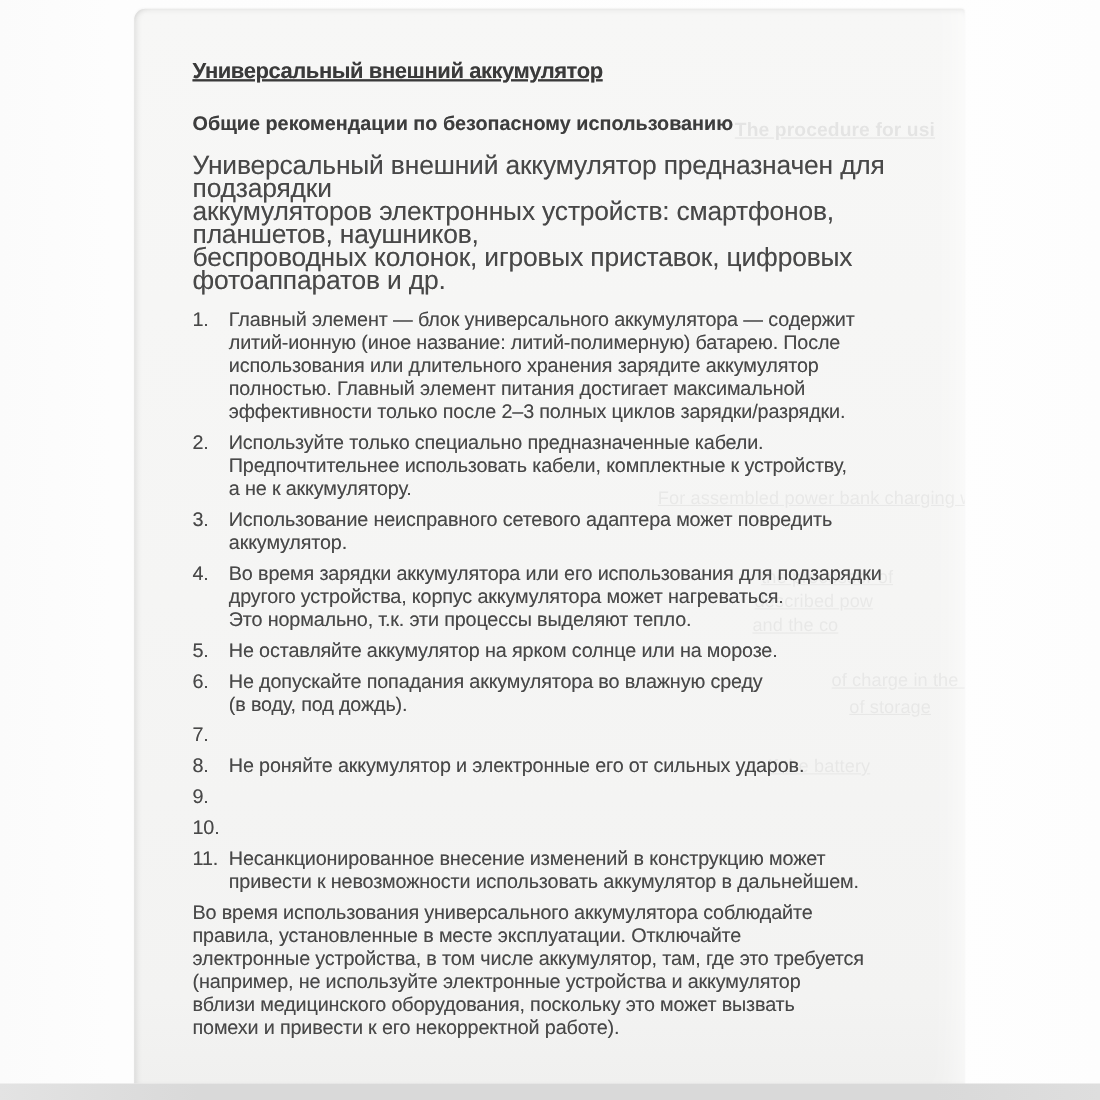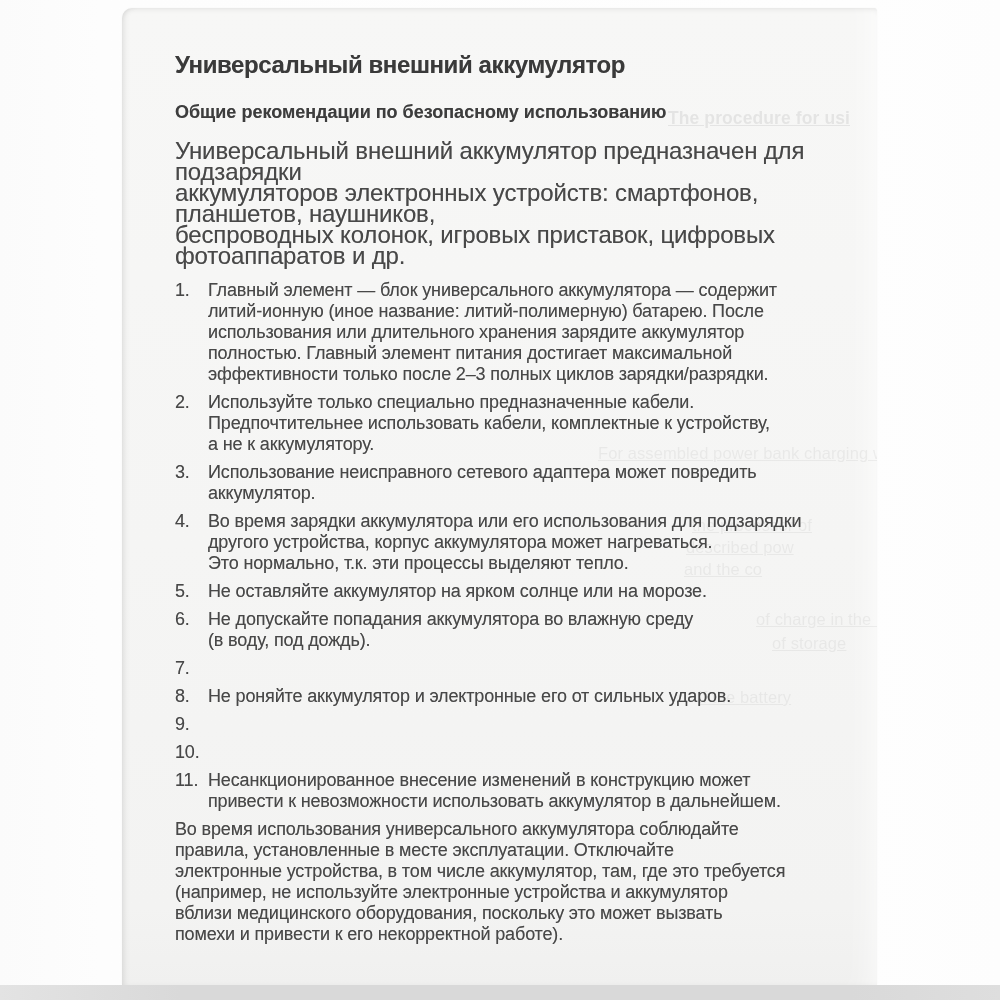--- a/index.html
+++ b/index.html
@@ -46,25 +46,26 @@
   .content {
     position: absolute;
     left: 53px;
     top: 40px;
     width: 665px;
     color: #484848;
     text-shadow: 0 0 0.6px rgba(72,72,72,0.45);
   }
   .title {
     margin: 0;
-    font-size: 24px;
+    font-size: 20px;
     line-height: 34px;
     font-weight: bold;
     letter-spacing: -0.4px;
     color: #3a3a3a;
+    text-decoration: underline;
   }
   .subheading {
     margin: 19px 0 0 0;
     font-size: 18px;
     line-height: 23px;
     font-weight: bold;
     color: #3d3d3d;
   }
   .intro {
     margin: 16px 0 0 0;

